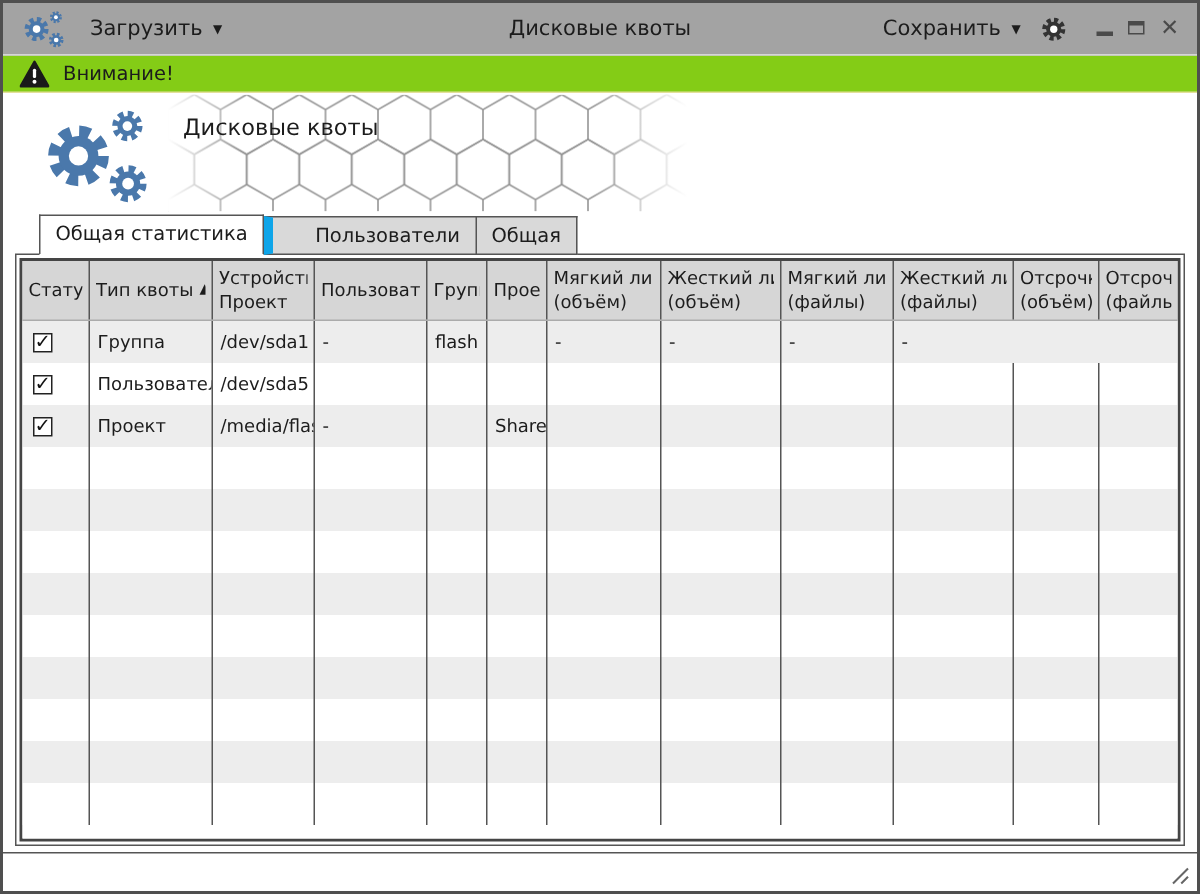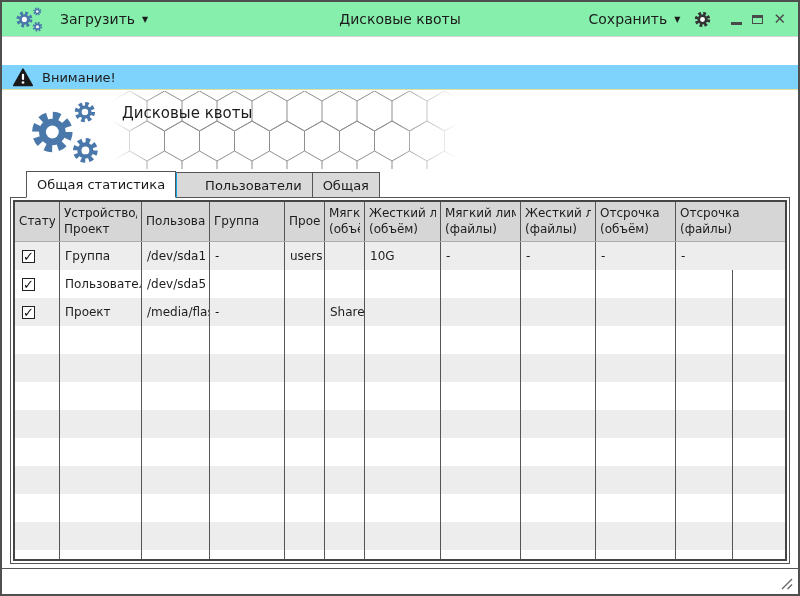--- a/index.html
+++ b/index.html
@@ -4,55 +4,55 @@
 <style>
   * { margin:0; padding:0; box-sizing:border-box; }
   html,body { background:#fff; }
   body { font-family:"DejaVu Sans","Liberation Sans",sans-serif; color:#1c1c1c; }
 
   .window { width:800px; height:596px; border:2px solid #4f4f4f; background:#fff;
             display:flex; flex-direction:column; position:relative; overflow:hidden; }
 
   
   .titlebar { height:35px; flex:none; display:flex; align-items:center;
-              padding:0 12px; position:relative; border-bottom:1px solid #d6d6d6; background:#86efac; }
+              padding:0 12px; position:relative; border-bottom:1px solid #d6d6d6; background:#a3a3a3; }
   .titlebar-left { display:flex; align-items:center; gap:16px; }
   .menu-btn { display:flex; align-items:center; gap:7px; font-size:14px; cursor:default; }
   .caret { font-size:8px; color:#1c1c1c; line-height:1; padding-top:2px; }
   .win-title { position:absolute; left:50%; top:50%; transform:translate(-50%,-50%);
                font-size:14px; white-space:nowrap; }
-  .titlebar-right { margin-left:auto; display:flex; align-items:center; gap:14px; }
+  .titlebar-right { margin-left:auto; display:flex; align-items:flex-start; gap:14px; }
   .winctl { display:flex; align-items:center; gap:10px; margin-left:6px; }
   .btn-min { width:11px; height:3px; background:#4a4a4a; margin-top:8px; }
   .btn-max { width:11px; height:9px; border:1px solid #4a4a4a; border-top:3px solid #4a4a4a; }
   .btn-close { font-size:15px; color:#4a4a4a; line-height:1; }
 
   
-  .warnbar { height:25px; flex:none; background:#7dd3fc; border-bottom:1px solid #e3df9b;
-             display:flex; align-items:center; gap:9px; padding:0 11px;margin-top:28px; }
+  .warnbar { height:25px; flex:none; background:#84cc16; border-bottom:1px solid #e3df9b;
+             display:flex; align-items:center; gap:9px; padding:0 11px; }
   .warnbar .txt { font-size:13px; }
 
   
   .headsec { height:80px; flex:none; position:relative; background:#fff; }
   .hexwrap { position:absolute; left:110px; top:1px; width:346px; height:78px; overflow:hidden; }
   .hexfade { position:absolute; inset:0;
              background:linear-gradient(90deg,#fff 0%,rgba(255,255,255,0) 14%,rgba(255,255,255,0) 82%,#fff 100%); }
   .logo-lg { position:absolute; left:22px; top:6px; }
   .headtext { position:absolute; left:120px; top:14px; z-index:2; }
   .headtext h1 { font-size:15px; font-weight:normal; margin-bottom:10px; }
   .headtext p { font-size:13px; }
 
   
   .tabbar { height:28px; flex:none; display:flex; align-items:flex-end; padding-left:24px;
             position:relative; z-index:3; margin-bottom:-1px; }
   .tab { height:26px; padding:0 10px; display:flex; align-items:center; font-size:13px;
          background:#d9d9d9; border:1px solid #555; border-left:none; white-space:nowrap; }
   .tab:first-child { border-left:1px solid #555; }
   .tab.active { background:#fff; border-bottom:1px solid #fff; border-left:1px solid #555; height:27px; }
-  .tab.active + .tab { border-left:1px solid #0ea5e9;padding-left:28px; }
+  .tab.active + .tab { border-left:6px solid #0ea5e9;padding-left:28px; }
 
   
   .panel { flex:1; margin:0 8px 4px 8px; border:1px solid #555; padding:2px; overflow:hidden;
            background:#fff; position:relative; z-index:1; }
   .qtable { border:2px solid #454545; display:flex; flex-direction:column; height:100%; }
   .thead { display:flex; height:40px; flex:none; background:#d6d6d6; border-bottom:1px solid #ababab; }
   .th { flex:none; padding:2px 4px; display:flex; flex-direction:column; justify-content:center;
         overflow:hidden; border-right:1px solid #555; font-size:12px; }
   .th:last-child { border-right:none; flex:1; }
   .th-line { white-space:nowrap; overflow:hidden; line-height:1.3; }
@@ -168,20 +168,23 @@
       <div class="tab">Общая</div>
     </div>
 
   <div class="panel">
     <div class="qtable">
       <div class="thead">
           <div class="th">
             <div class="th-line">Статус</div>
           </div>
           <div class="th">
+            <div class="th-line with-sort">Тип квоты<span class="sort-arrow">▲</span></div>
+          </div>
+          <div class="th">
             <div class="th-line">Устройство/</div>
             <div class="th-line">Проект</div>
           </div>
           <div class="th">
             <div class="th-line">Пользователь</div>
           </div>
           <div class="th">
             <div class="th-line">Группа</div>
           </div>
           <div class="th">
@@ -213,23 +216,22 @@
           </div>
         </div>
       <div class="tbody">
           <div class="trow alt">
             <div class="tcell">
               <span class="checkbox">✓</span>
             </div>
             <div class="tcell">Группа</div>
             <div class="tcell">/dev/sda1</div>
             <div class="tcell">-</div>
-            <div class="tcell">users</div>
-            <div class="tcell"></div>
-            <div class="tcell">10G</div>
+            <div class="tcell">flash</div>
+            <div class="tcell"></div>
             <div class="tcell">-</div>
             <div class="tcell">-</div>
             <div class="tcell">-</div>
             <div class="tcell">-</div>
           </div>
           <div class="trow">
             <div class="tcell">
               <span class="checkbox">✓</span>
             </div>
             <div class="tcell">Пользователь</div>

